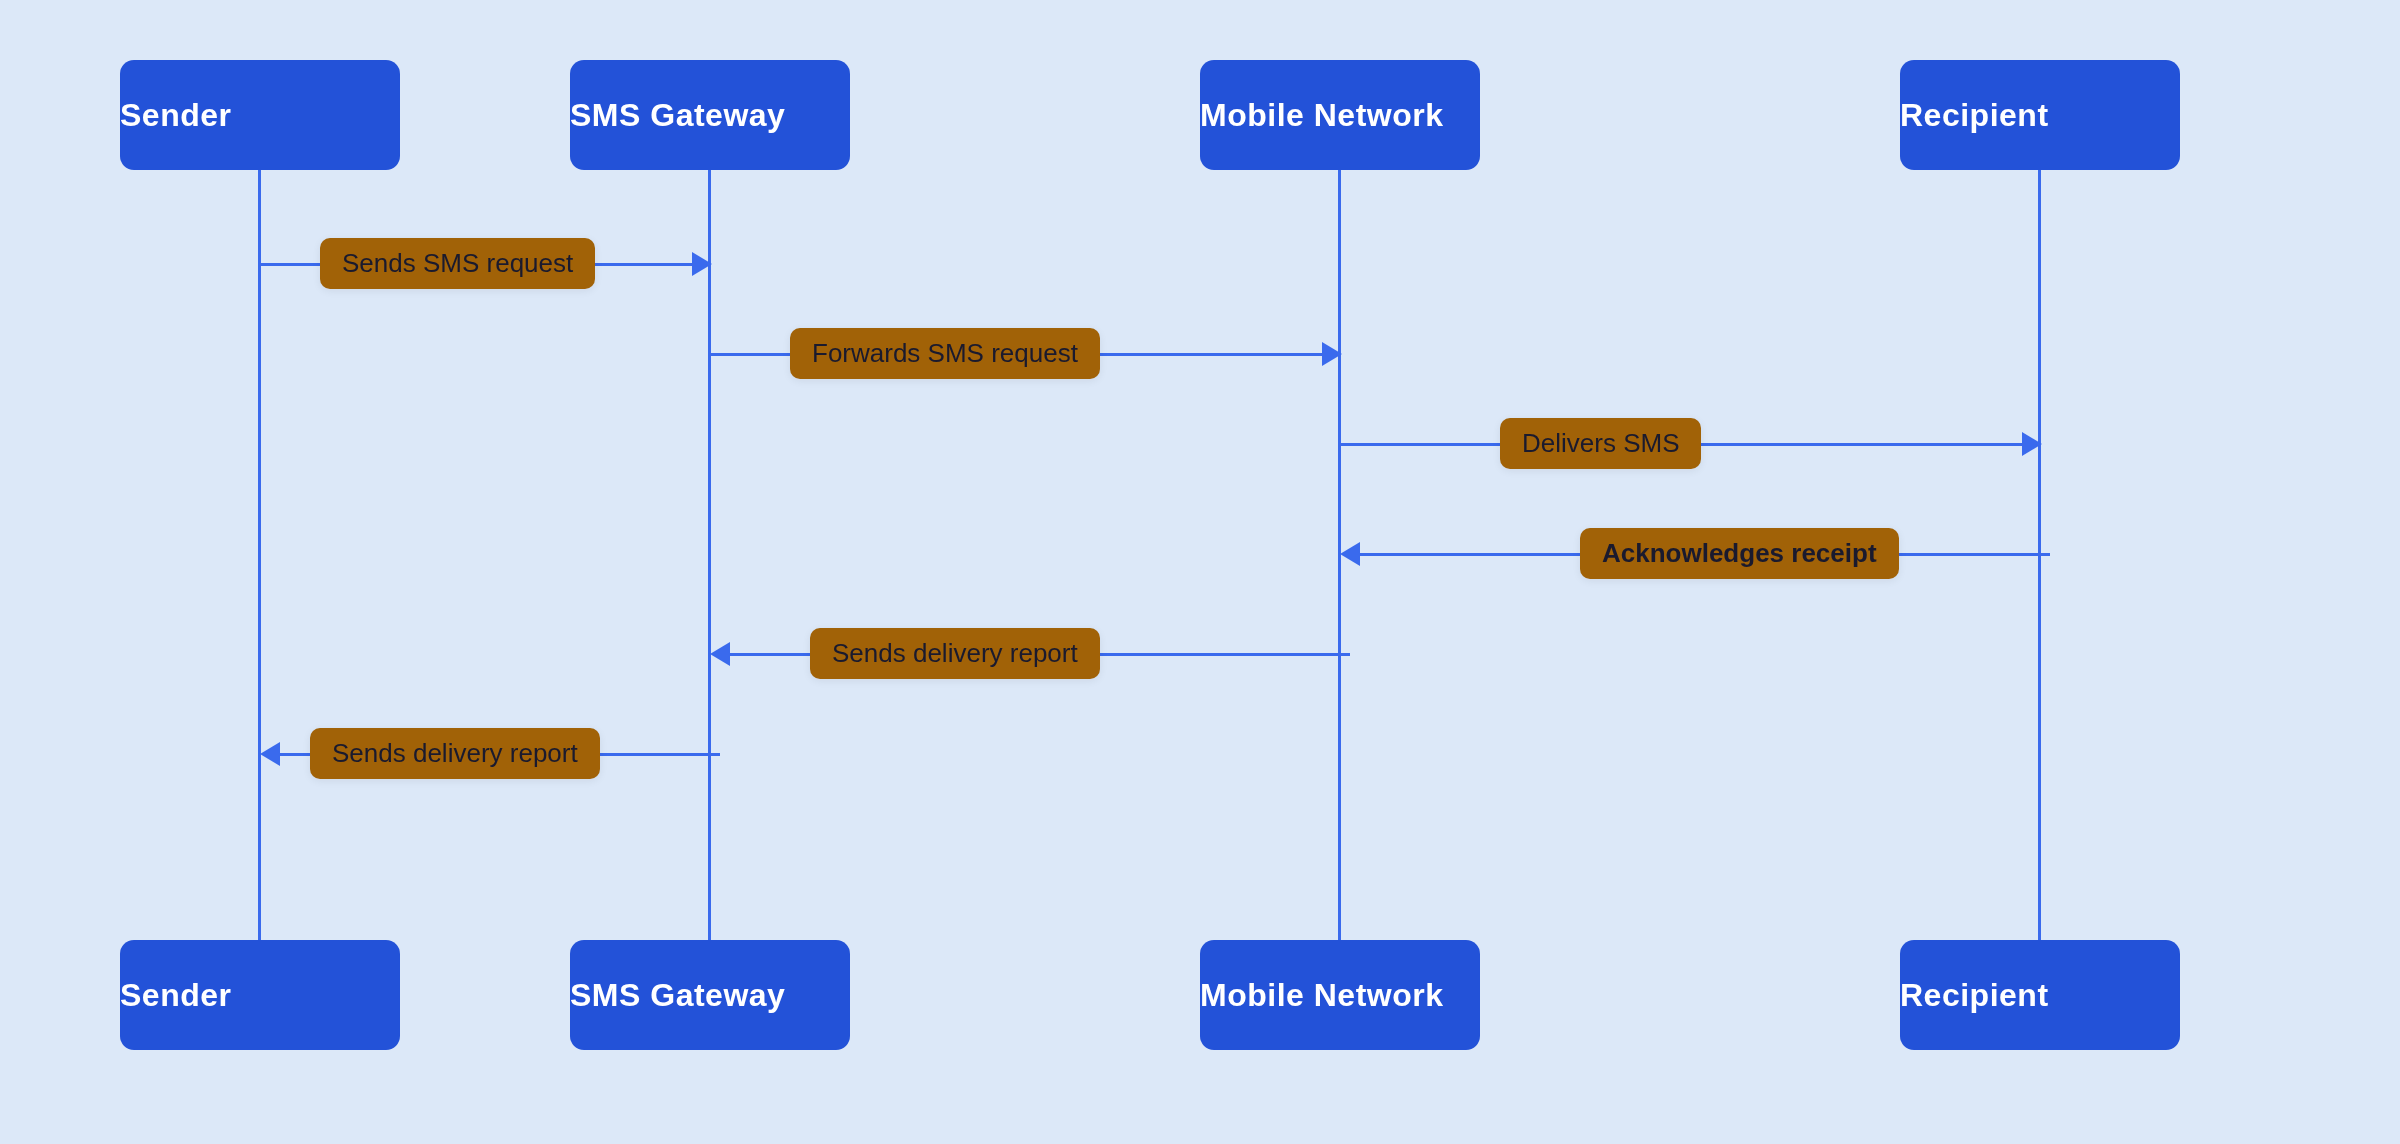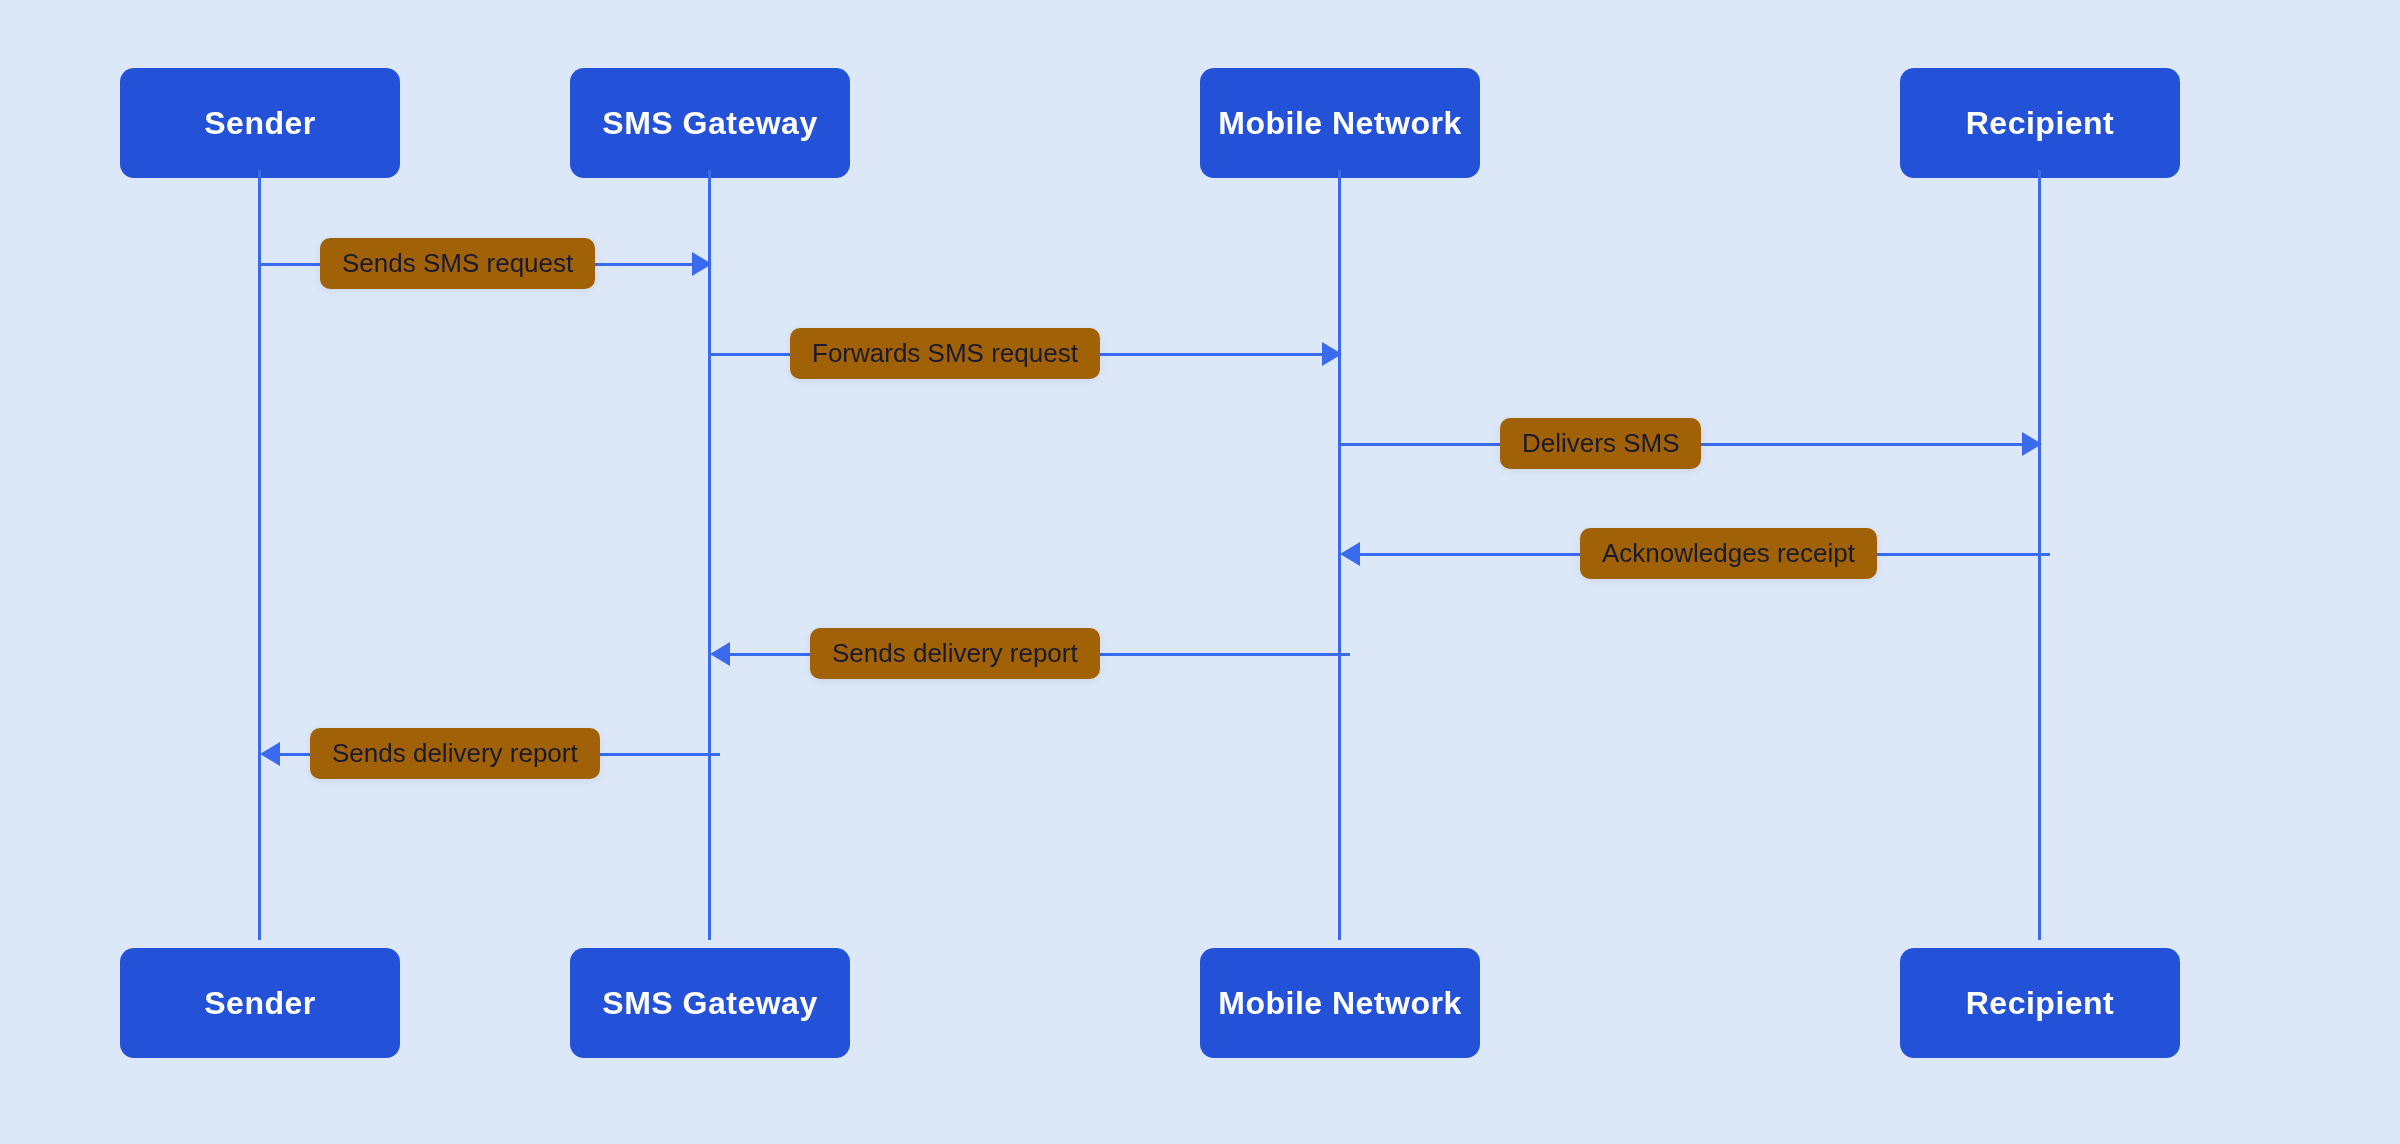--- a/index.html
+++ b/index.html
@@ -20,24 +20,23 @@
       height: 1144px;
     }
 
     
     .actor-box {
       position: absolute;
       background: #2352d8;
       border-radius: 14px;
       display: flex;
       align-items: center;
-      justify-content: center;
+      justify-content: flex-start;
       width: 280px;
       height: 110px;
-      margin-top: 8px;
     }
 
     .actor-box span {
       color: #fff;
       font-size: 32px;
       font-weight: 700;
       letter-spacing: 0.5px;
     }
 
     
@@ -131,21 +130,21 @@
     <div class="message-label" style="left:160px;top:-24px;">Delivers SMS</div>
     <div class="arrowhead-right" style="left:682px;top:-10px;"></div>
   </div>
 
   <div style="position:absolute;top:352px;left:710px;width:640px;height:26px;">
     <div class="message-line" style="left:0;width:630px;top:1px;"></div>
     <div class="message-label" style="left:80px;top:-24px;">Forwards SMS request</div>
     <div class="arrowhead-right" style="left:612px;top:-10px;"></div>
   </div>
 
-  <div style="position:absolute;top:552px;left:1340px;width:710px;height:26px;">
+  <div style="position:absolute;top:552px;left:1340px;width:710px;height:26px;font-weight:bold;">
     <div class="message-line" style="left:20px;width:690px;top:1px;"></div>
     <div class="message-label" style="left:240px;top:-24px;">Acknowledges receipt</div>
     <div class="arrowhead-left" style="left:0px;top:-10px;"></div>
   </div>
 
   <div style="position:absolute;top:652px;left:710px;width:640px;height:26px;">
     <div class="message-line" style="left:20px;width:620px;top:1px;"></div>
     <div class="message-label" style="left:100px;top:-24px;">Sends delivery report</div>
     <div class="arrowhead-left" style="left:0px;top:-10px;"></div>
   </div>

